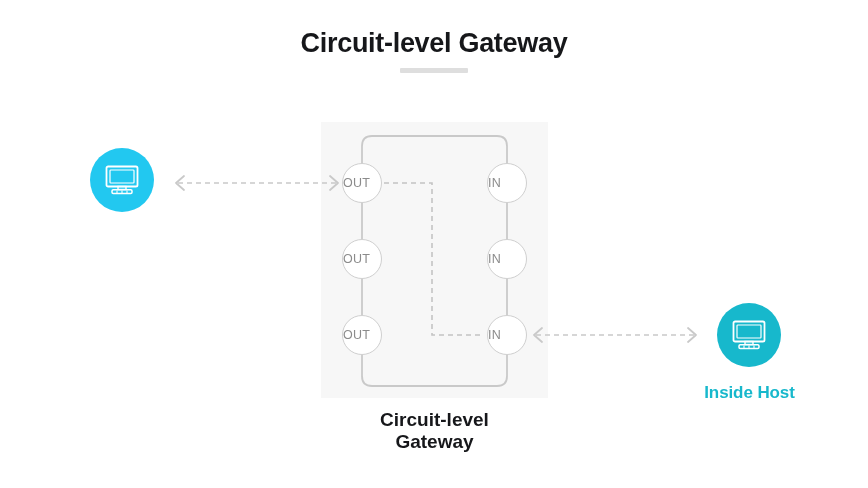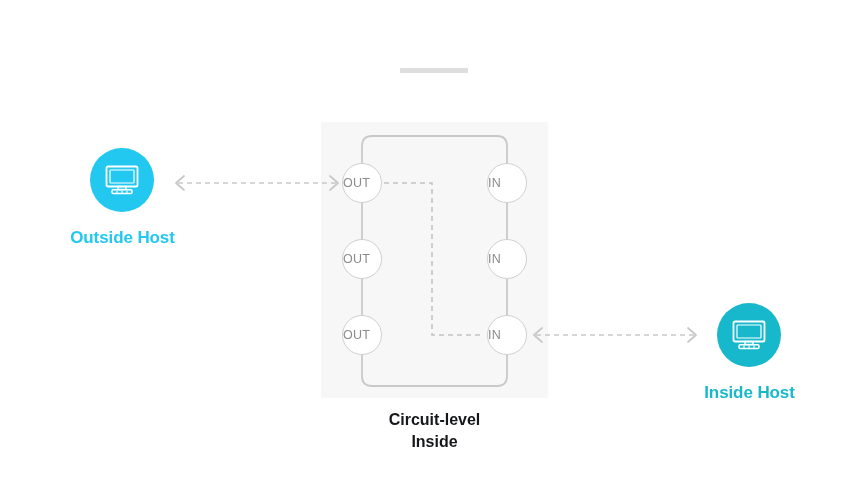--- a/index.html
+++ b/index.html
@@ -95,36 +95,37 @@
     white-space: nowrap;
   }
 
   
   .gw-caption {
     position: absolute;
     left: 321px;
     top: 409px;
     width: 227px;
     text-align: center;
-    font-size: 16px;
+    font-size: 19px;
     font-weight: bold;
     line-height: 22px;
     color: #16171a;
   }
 
   .arrow-svg {
     position: absolute;
     pointer-events: none;
   }
 </style>
 </head>
 <body>
 
 <div id="canvas">
 
+  <div class="title">Circuit-level Gateway</div>
   <div class="title-rule"></div>
 
   <div class="gw-panel"></div>
 
   <svg class="gw-svg" viewBox="0 0 227 276">
 
     <path d="M 41 61 L 41 24 Q 41 14 51 14 L 176 14 Q 186 14 186 24 L 186 61" fill="none" stroke="#c9c9c9" stroke-width="1.8"></path>
     <path d="M 41 81 L 41 117" fill="none" stroke="#c9c9c9" stroke-width="1.8"></path>
     <path d="M 41 157 L 41 193" fill="none" stroke="#c9c9c9" stroke-width="1.8"></path>
     <path d="M 186 81 L 186 117" fill="none" stroke="#c9c9c9" stroke-width="1.8"></path>
@@ -149,21 +150,21 @@
   </div>
   <div class="node" style="left:487px; top:239px;">
     <span>IN</span>
   </div>
   <div class="node" style="left:487px; top:315px;">
     <span>IN</span>
   </div>
 
   <div class="gw-caption">
     <div>Circuit-level</div>
-    <div>Inside</div>
+    <div>Gateway</div>
   </div>
 
   <svg class="arrow-svg" style="left:168px; top:168px; width:178px; height:30px;" viewBox="0 0 178 30">
     <line x1="10" y1="15" x2="168" y2="15" stroke="#c9c9c9" stroke-width="1.6" stroke-dasharray="5 4"></line>
     <polyline points="16,8 8,15 16,22" fill="none" stroke="#c9c9c9" stroke-width="1.8" stroke-linecap="round" stroke-linejoin="round"></polyline>
     <polyline points="162,8 170,15 162,22" fill="none" stroke="#c9c9c9" stroke-width="1.8" stroke-linecap="round" stroke-linejoin="round"></polyline>
   </svg>
 
   <svg class="arrow-svg" style="left:526px; top:320px; width:178px; height:30px;" viewBox="0 0 178 30">
     <line x1="10" y1="15" x2="168" y2="15" stroke="#c9c9c9" stroke-width="1.6" stroke-dasharray="5 4"></line>
@@ -175,21 +176,20 @@
     <svg width="36" height="32" viewBox="0 0 36 32">
       <rect x="2.5" y="2.5" width="31" height="20" rx="1.6" fill="none" stroke="#ffffff" stroke-width="1.8"></rect>
       <rect x="6" y="6" width="24" height="13" rx="0.8" fill="none" stroke="#ffffff" stroke-width="1.2"></rect>
       <rect x="14" y="22.5" width="8" height="3" fill="none" stroke="#ffffff" stroke-width="1.4"></rect>
       <rect x="8" y="25.8" width="20" height="3.6" rx="1.2" fill="none" stroke="#ffffff" stroke-width="1.5"></rect>
       <line x1="13" y1="26.4" x2="13" y2="29" stroke="#ffffff" stroke-width="1.1"></line>
       <line x1="18" y1="26.4" x2="18" y2="29" stroke="#ffffff" stroke-width="1.1"></line>
       <line x1="23" y1="26.4" x2="23" y2="29" stroke="#ffffff" stroke-width="1.1"></line>
     </svg>
   </div>
-  <div class="host-label" style="left:0px; top:228px; width:245px; color:#22c8f0;">Outside Host</div>
 
   <div class="host-circle" style="left:717px; top:303px; background:#17b8cc;">
     <svg width="36" height="32" viewBox="0 0 36 32">
       <rect x="2.5" y="2.5" width="31" height="20" rx="1.6" fill="none" stroke="#ffffff" stroke-width="1.8"></rect>
       <rect x="6" y="6" width="24" height="13" rx="0.8" fill="none" stroke="#ffffff" stroke-width="1.2"></rect>
       <rect x="14" y="22.5" width="8" height="3" fill="none" stroke="#ffffff" stroke-width="1.4"></rect>
       <rect x="8" y="25.8" width="20" height="3.6" rx="1.2" fill="none" stroke="#ffffff" stroke-width="1.5"></rect>
       <line x1="13" y1="26.4" x2="13" y2="29" stroke="#ffffff" stroke-width="1.1"></line>
       <line x1="18" y1="26.4" x2="18" y2="29" stroke="#ffffff" stroke-width="1.1"></line>
       <line x1="23" y1="26.4" x2="23" y2="29" stroke="#ffffff" stroke-width="1.1"></line>

